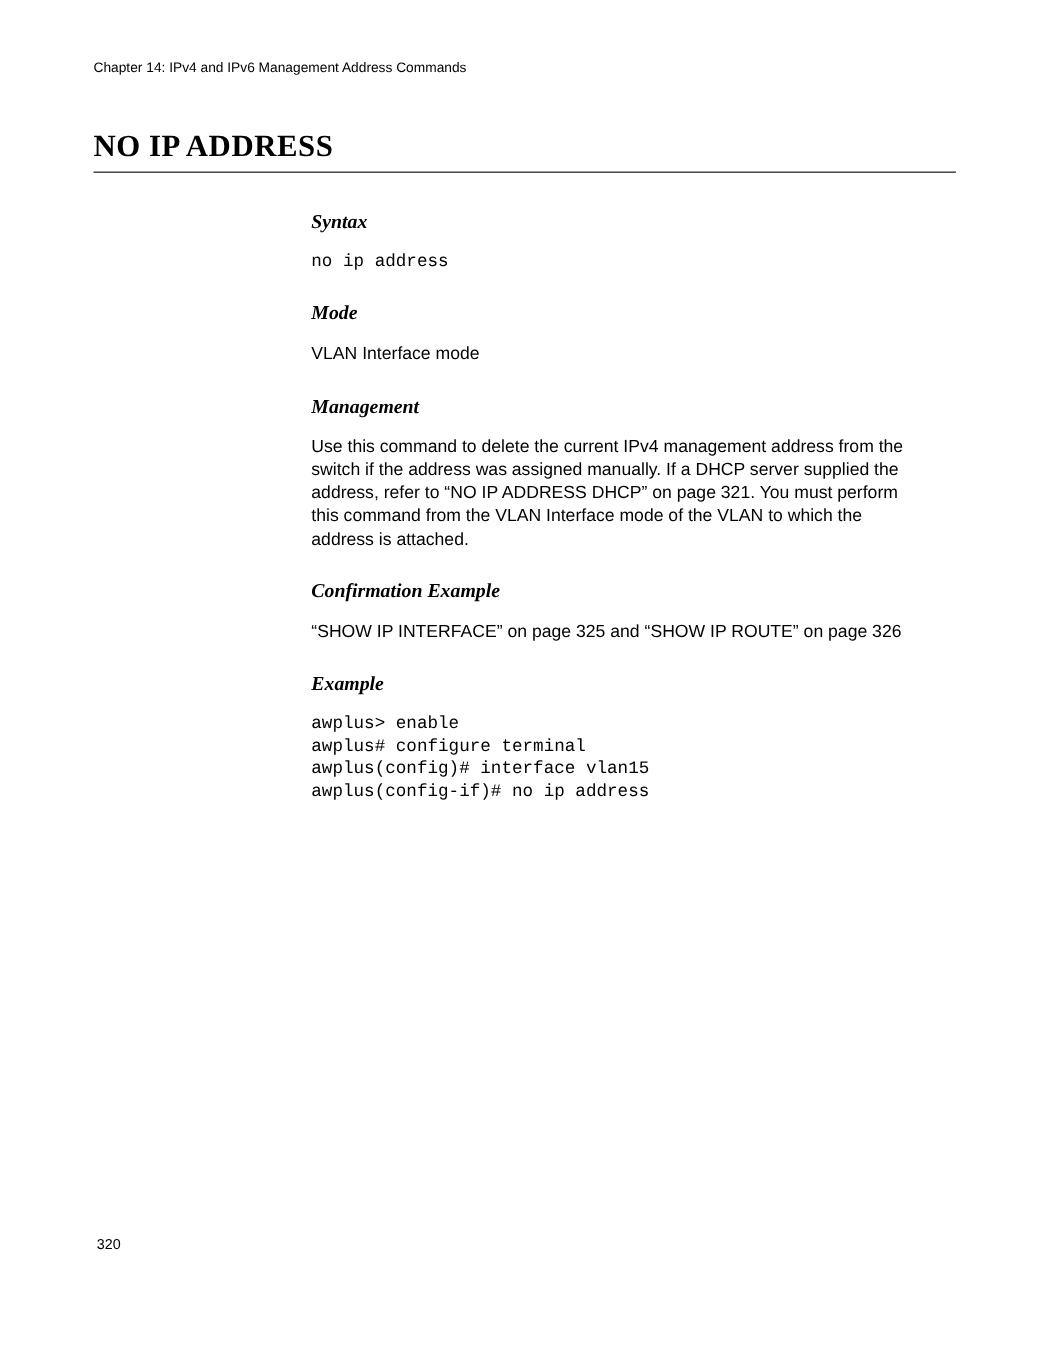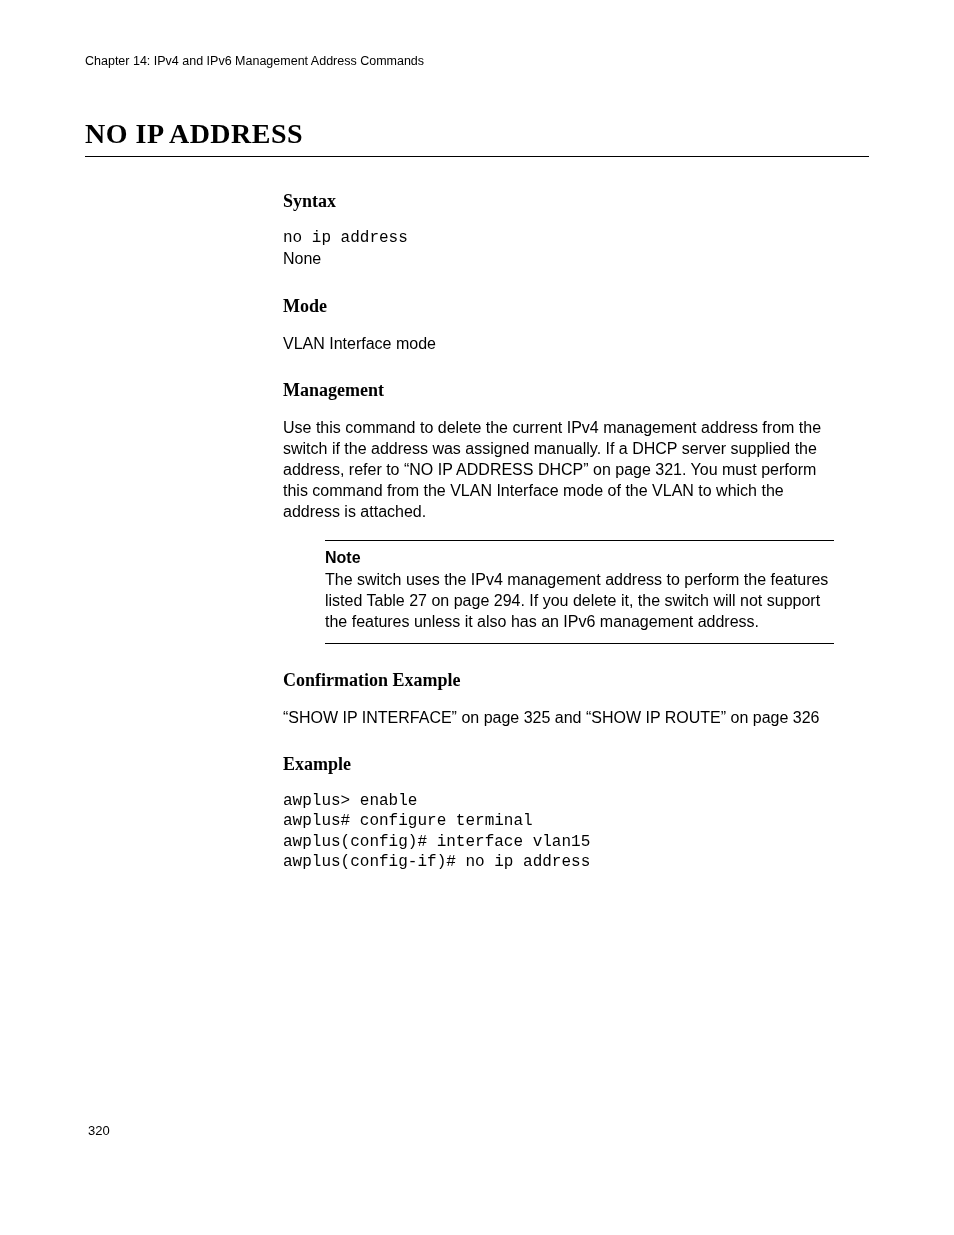--- a/index.html
+++ b/index.html
@@ -36,20 +36,21 @@
   .content {
     margin-left: 198px;
     margin-right: 35px;
   }
   .section-heading {
     font-family: "Times New Roman", Times, serif;
     font-weight: bold;
     font-size: 18px;
     margin-top: 26px;
     margin-bottom: 16px;
+    font-style: italic;
   }
   .section-heading.first {
     margin-top: 0;
   }
   .body-text {
     font-family: Arial, Helvetica, sans-serif;
     font-size: 16px;
     line-height: 1.32;
     margin: 0;
   }
@@ -88,32 +89,27 @@
 
   <div class="chapter-header">Chapter 14: IPv4 and IPv6 Management Address Commands</div>
 
   <div class="title">NO IP ADDRESS</div>
 
   <div class="content">
 
     <div class="section-heading first">Syntax</div>
     <p class="mono">no ip address</p>
 
-    <p class="body-text">None</p>
 
     <div class="section-heading">Mode</div>
     <p class="body-text">VLAN Interface mode</p>
 
     <div class="section-heading">Management</div>
     <p class="body-text">Use this command to delete the current IPv4 management address from the switch if the address was assigned manually. If a DHCP server supplied the address, refer to “NO IP ADDRESS DHCP” on page 321. You must perform this command from the VLAN Interface mode of the VLAN to which the address is attached.</p>
 
-    <div class="note-box">
-      <div class="note-label">Note</div>
-      <p class="body-text">The switch uses the IPv4 management address to perform the features listed Table 27 on page 294. If you delete it, the switch will not support the features unless it also has an IPv6 management address.</p>
-    </div>
 
     <div class="section-heading">Confirmation Example</div>
     <p class="body-text">“SHOW IP INTERFACE” on page 325 and “SHOW IP ROUTE” on page 326</p>
 
     <div class="section-heading">Example</div>
     <p class="mono" style="margin-top:16px;">awplus&gt; enable
 awplus# configure terminal
 awplus(config)# interface vlan15
 awplus(config-if)# no ip address</p>
 

